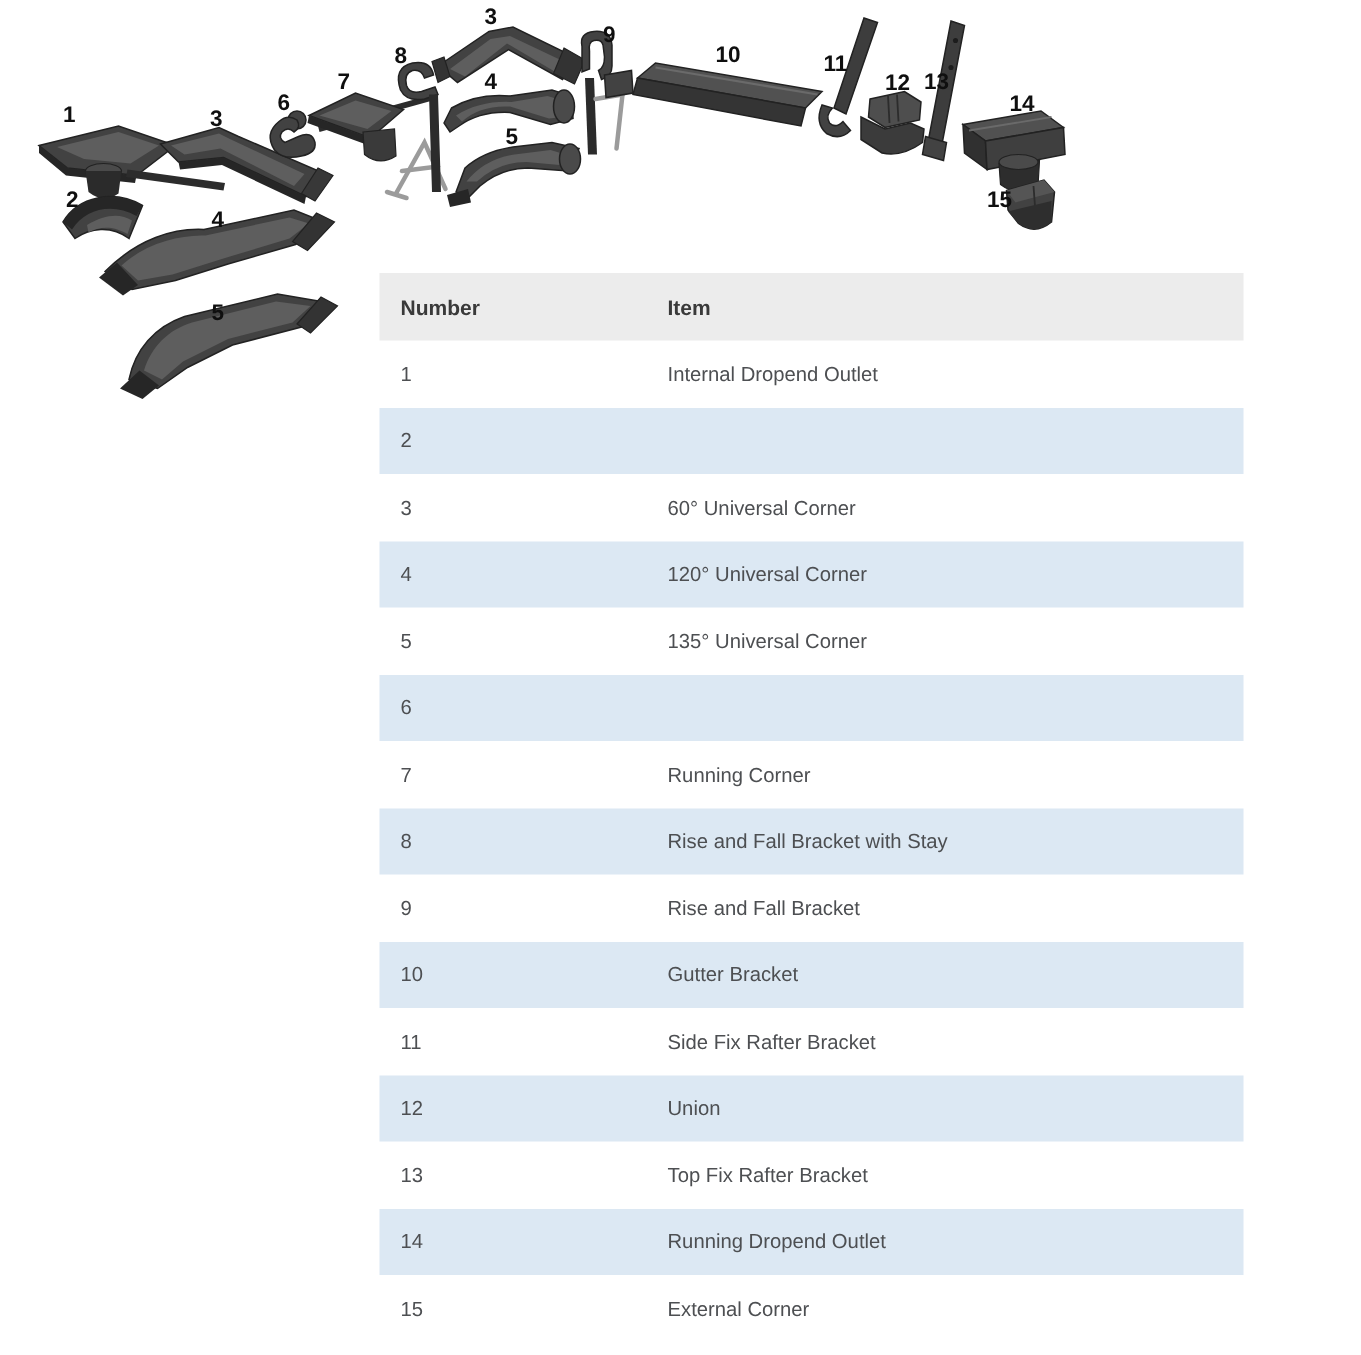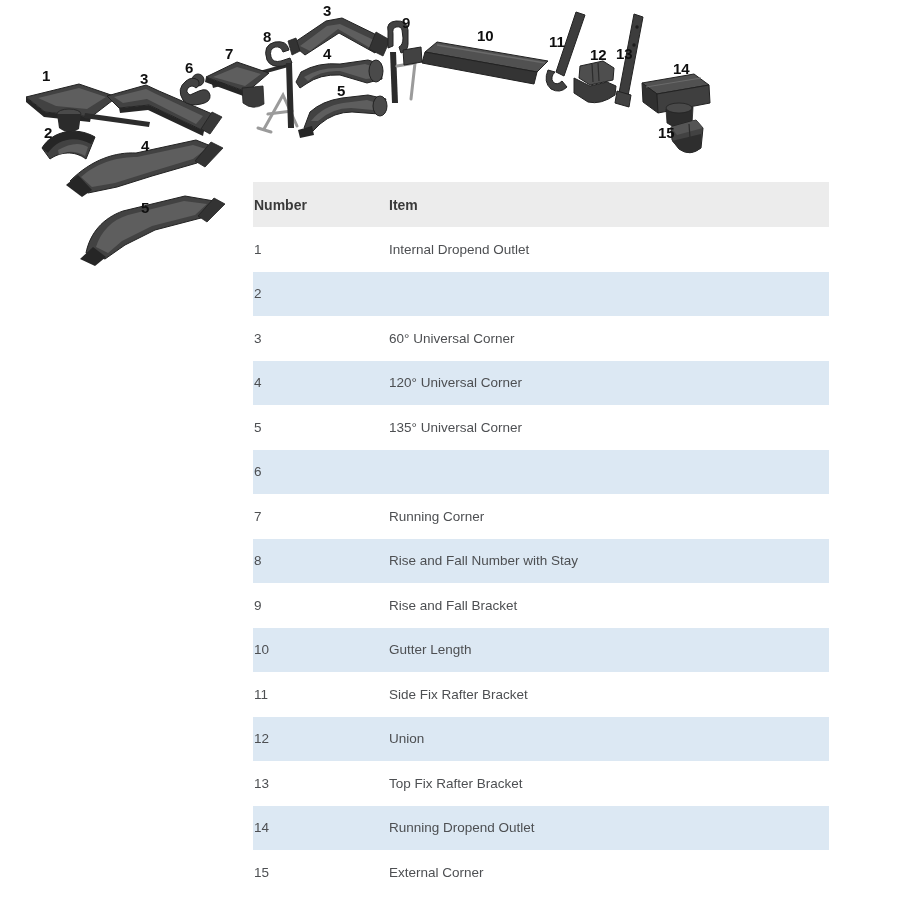--- a/index.html
+++ b/index.html
@@ -12,21 +12,21 @@
   .strut{stroke:#9b9b9b;stroke-width:3;fill:none;stroke-linecap:round;}
   .rod{fill:#2b2b2b;}
 
   
   .parts-table{position:absolute;left:253px;top:182px;width:576px;}
   .row{display:flex;align-items:center;height:44.5px;}
   .row.head{height:45px;background:#ececec;}
   .row.head .cell{font-size:14px;font-weight:700;color:#3a3a3a;}
   .tbody .row:nth-child(even){background:#dce8f3;}
   .cell{font-size:13.5px;color:#4d4f52;}
-  .cell-num{width:136px;padding-left:1px;box-sizing:border-box;flex:none;}
+  .cell-num{width:192px;padding-left:14px;box-sizing:border-box;flex:none;}
   .cell-item{flex:1;}
 </style>
 </head>
 <body>
 
 <div class="page">
 
   <svg class="diagram" viewBox="0 0 907 270" xmlns="http://www.w3.org/2000/svg">
 
     <g>
@@ -201,29 +201,29 @@
       </div>
       <div class="row">
         <div class="cell cell-num">6</div>
       </div>
       <div class="row">
         <div class="cell cell-num">7</div>
         <div class="cell cell-item">Running Corner</div>
       </div>
       <div class="row">
         <div class="cell cell-num">8</div>
-        <div class="cell cell-item">Rise and Fall Number with Stay</div>
+        <div class="cell cell-item">Rise and Fall Bracket with Stay</div>
       </div>
       <div class="row">
         <div class="cell cell-num">9</div>
         <div class="cell cell-item">Rise and Fall Bracket</div>
       </div>
       <div class="row">
         <div class="cell cell-num">10</div>
-        <div class="cell cell-item">Gutter Length</div>
+        <div class="cell cell-item">Gutter Bracket</div>
       </div>
       <div class="row">
         <div class="cell cell-num">11</div>
         <div class="cell cell-item">Side Fix Rafter Bracket</div>
       </div>
       <div class="row">
         <div class="cell cell-num">12</div>
         <div class="cell cell-item">Union</div>
       </div>
       <div class="row">

